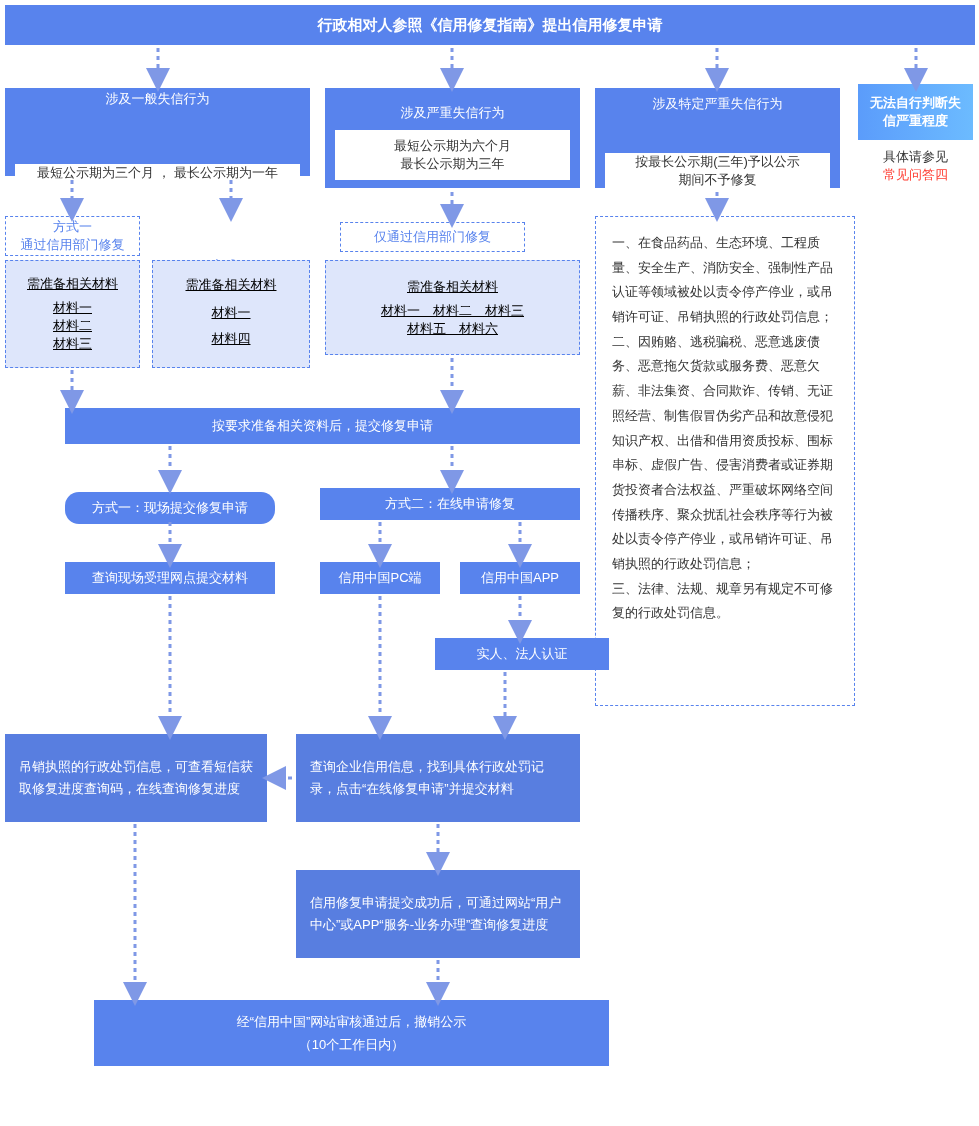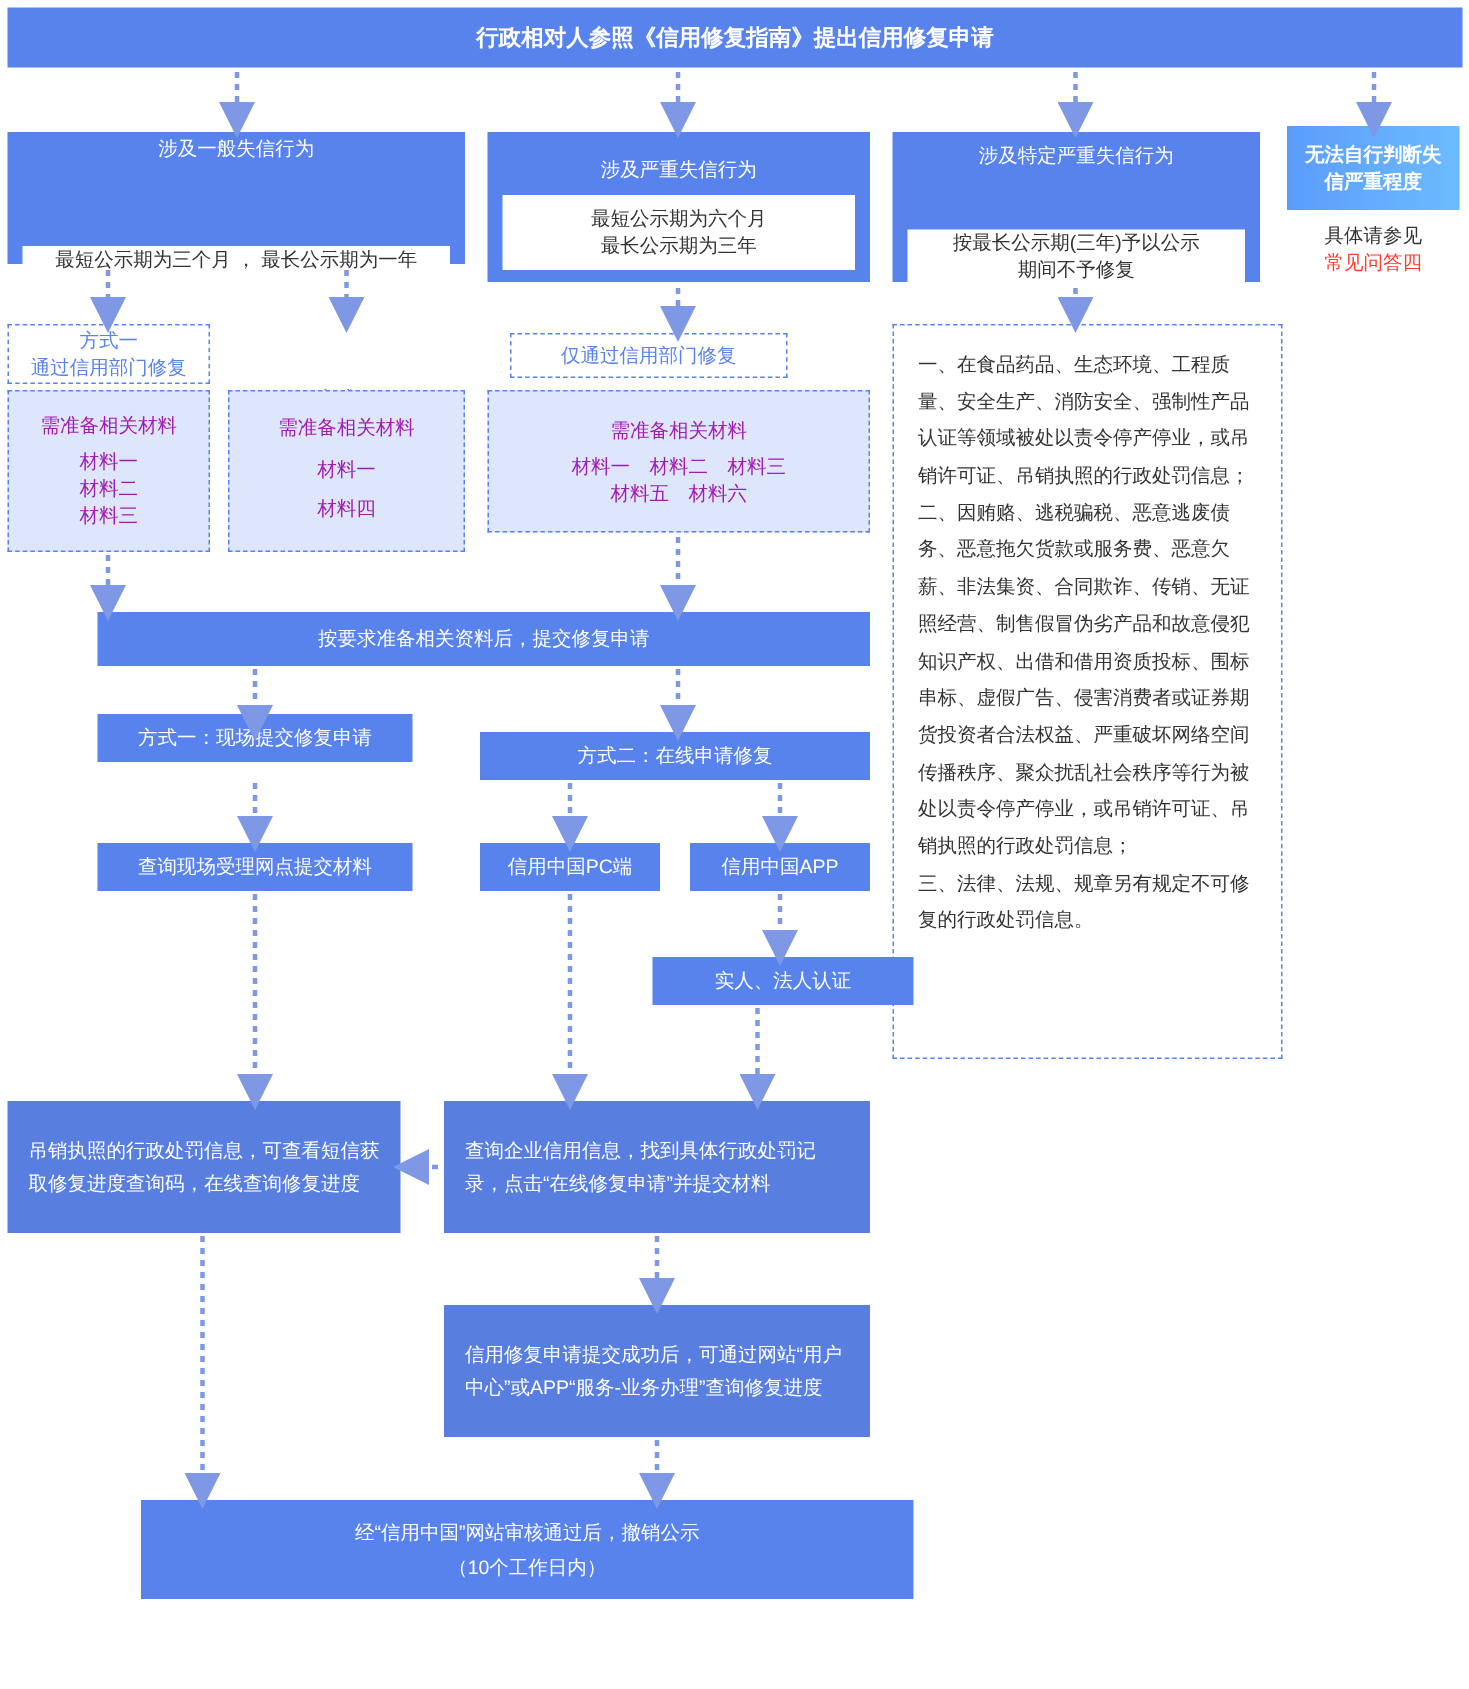--- a/index.html
+++ b/index.html
@@ -3,21 +3,21 @@
 <meta charset="utf-8">
 <style>
  body { margin:0; font-family:"Microsoft YaHei",Arial,sans-serif; font-size:13px; color:#333; }
  .canvas { position:relative; width:979px; height:1126px; background:#fff; }
  .box { position:absolute; box-sizing:border-box; text-align:center; display:flex; flex-direction:column; justify-content:center; align-items:center; padding:6px 8px; }
  .blue-solid { background:#5883ED; color:#fff; }
  .blue-solid2 { background:#587EE0; color:#fff; }
  .grad { background:linear-gradient(90deg,#5b9cfb,#6cbbff); color:#fff; font-weight:bold; }
  .sub-white { background:#fff; color:#333; border:none; }
  .dashed-blue { border:1px dashed #5883ED; background:#fff; color:#5883ED; }
- .mat-box { border:1px dashed #5883ED; background:#DEE6FB; color:#a21caf; text-align:left; padding:10px 12px; }
+ .mat-box { border:1px dashed #5883ED; background:#DEE6FB; color:#000000; text-align:left; padding:10px 12px;text-decoration:underline; }
  .mat-box .hdr { text-align:center; margin-bottom:6px; }
  .big-dashed { border:1px dashed #5883ED; background:#fff; color:#333; padding:14px 16px; text-align:left; line-height:1.9; }
  .note { background:#fff; color:#333; text-align:center; }
  .red { color:#ff3b30; }
  .txt-left { text-align:left; align-items:flex-start; padding:10px 14px; line-height:1.7; }
  svg.arrow { position:absolute; }
  .faq-card { display:flex; flex-direction:column; padding:0; }
  .faq-head { width:100%; padding:10px 8px; box-sizing:border-box; }
  .faq-body { width:100%; padding:8px 6px; box-sizing:border-box; }
 </style>
@@ -88,21 +88,21 @@
 </div>
 
 <div class="box big-dashed" style="left:595px;top:216px;width:260px;height:490px;align-items:flex-start;justify-content:flex-start;">
  <div style="white-space:pre-line;">一、在食品药品、生态环境、工程质量、安全生产、消防安全、强制性产品认证等领域被处以责令停产停业，或吊销许可证、吊销执照的行政处罚信息；
 二、因贿赂、逃税骗税、恶意逃废债务、恶意拖欠货款或服务费、恶意欠薪、非法集资、合同欺诈、传销、无证照经营、制售假冒伪劣产品和故意侵犯知识产权、出借和借用资质投标、围标串标、虚假广告、侵害消费者或证券期货投资者合法权益、严重破坏网络空间传播秩序、聚众扰乱社会秩序等行为被处以责令停产停业，或吊销许可证、吊销执照的行政处罚信息；
 三、法律、法规、规章另有规定不可修复的行政处罚信息。</div>
 </div>
 
 <div class="box blue-solid" style="left:65px;top:408px;width:515px;height:36px;">按要求准备相关资料后，提交修复申请</div>
 
-<div class="box blue-solid" style="left:65px;top:476px;width:210px;height:32px;">方式一：现场提交修复申请</div>
+<div class="box blue-solid" style="left:65px;top:492px;width:210px;height:32px;border-radius:14px;">方式一：现场提交修复申请</div>
 <div class="box blue-solid" style="left:320px;top:488px;width:260px;height:32px;">方式二：在线申请修复</div>
 
 <div class="box blue-solid" style="left:65px;top:562px;width:210px;height:32px;">查询现场受理网点提交材料</div>
 <div class="box blue-solid" style="left:320px;top:562px;width:120px;height:32px;">信用中国PC端</div>
 <div class="box blue-solid" style="left:460px;top:562px;width:120px;height:32px;">信用中国APP</div>
 <div class="box blue-solid" style="left:435px;top:638px;width:174px;height:32px;">实人、法人认证</div>
 
 <div class="box blue-solid2 txt-left" style="left:5px;top:734px;width:262px;height:88px;">吊销执照的行政处罚信息，可查看短信获取修复进度查询码，在线查询修复进度</div>
 <div class="box blue-solid2 txt-left" style="left:296px;top:734px;width:284px;height:88px;">查询企业信用信息，找到具体行政处罚记录，点击“在线修复申请”并提交材料</div>
 <div class="box blue-solid2 txt-left" style="left:296px;top:870px;width:284px;height:88px;">信用修复申请提交成功后，可通过网站“用户中心”或APP“服务-业务办理”查询修复进度</div>

